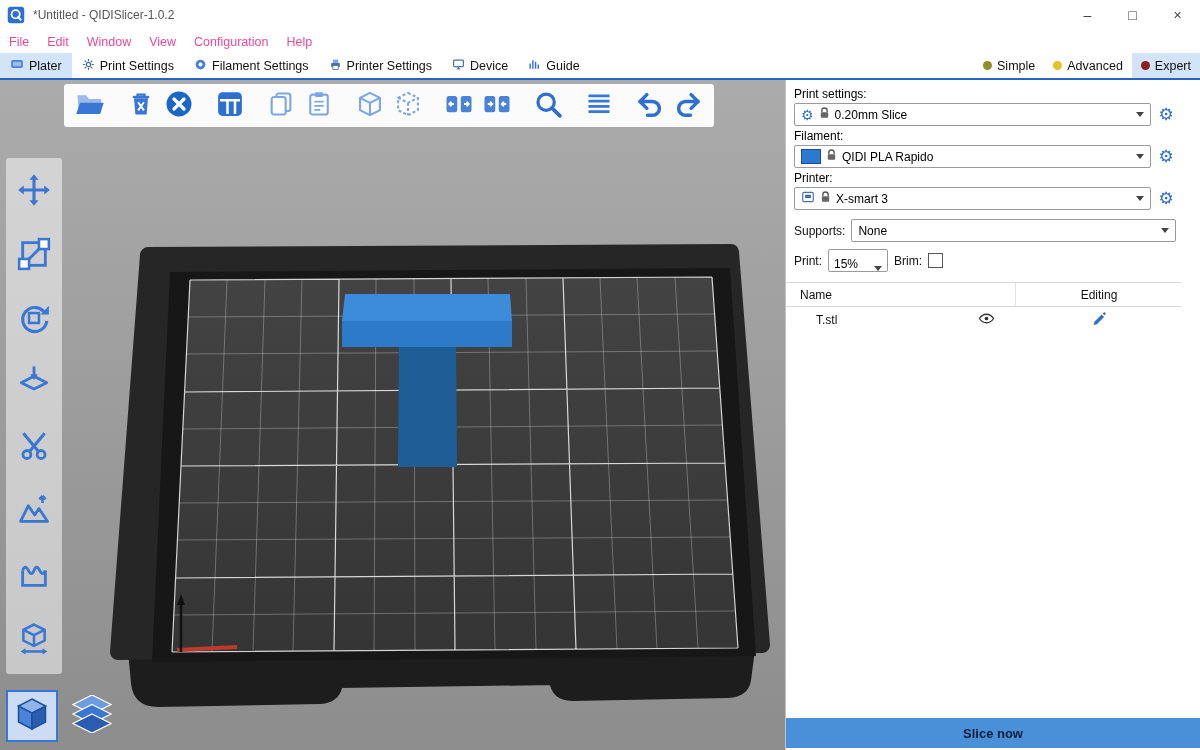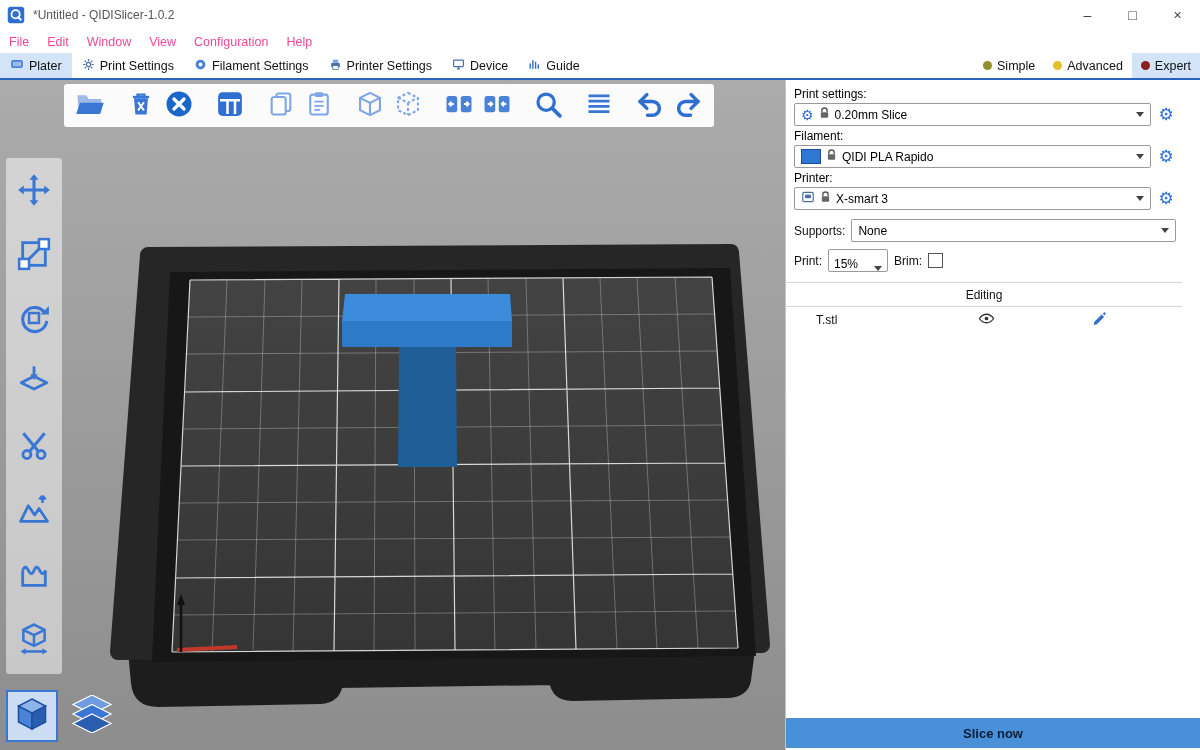--- a/index.html
+++ b/index.html
@@ -424,20 +424,21 @@
           <span class="combo-text">15%</span>
           <span class="grow" style="flex:1"></span>
             <span class="chevron"></span>
         </div>
         <span style="">Brim:</span>
         <span class="checkbox"></span>
       </div>
 
       <div class="obj-table">
         <div class="obj-header">
+          <div class="col-name">Name</div>
           <div class="col-edit">Editing</div>
         </div>
         <div class="obj-row">
           <div class="row-name">T.stl</div>
           <div class="row-eye">
               <span><svg width="17" height="17" viewBox="0 0 24 24">
                   <path d="M2 12s4-6 10-6 10 6 10 6-4 6-10 6S2 12 2 12z" fill="none" stroke="#333" stroke-width="1.8"></path>
                   <circle cx="12" cy="12" r="2.6" fill="#333"></circle>
                 </svg></span>
             </div>

